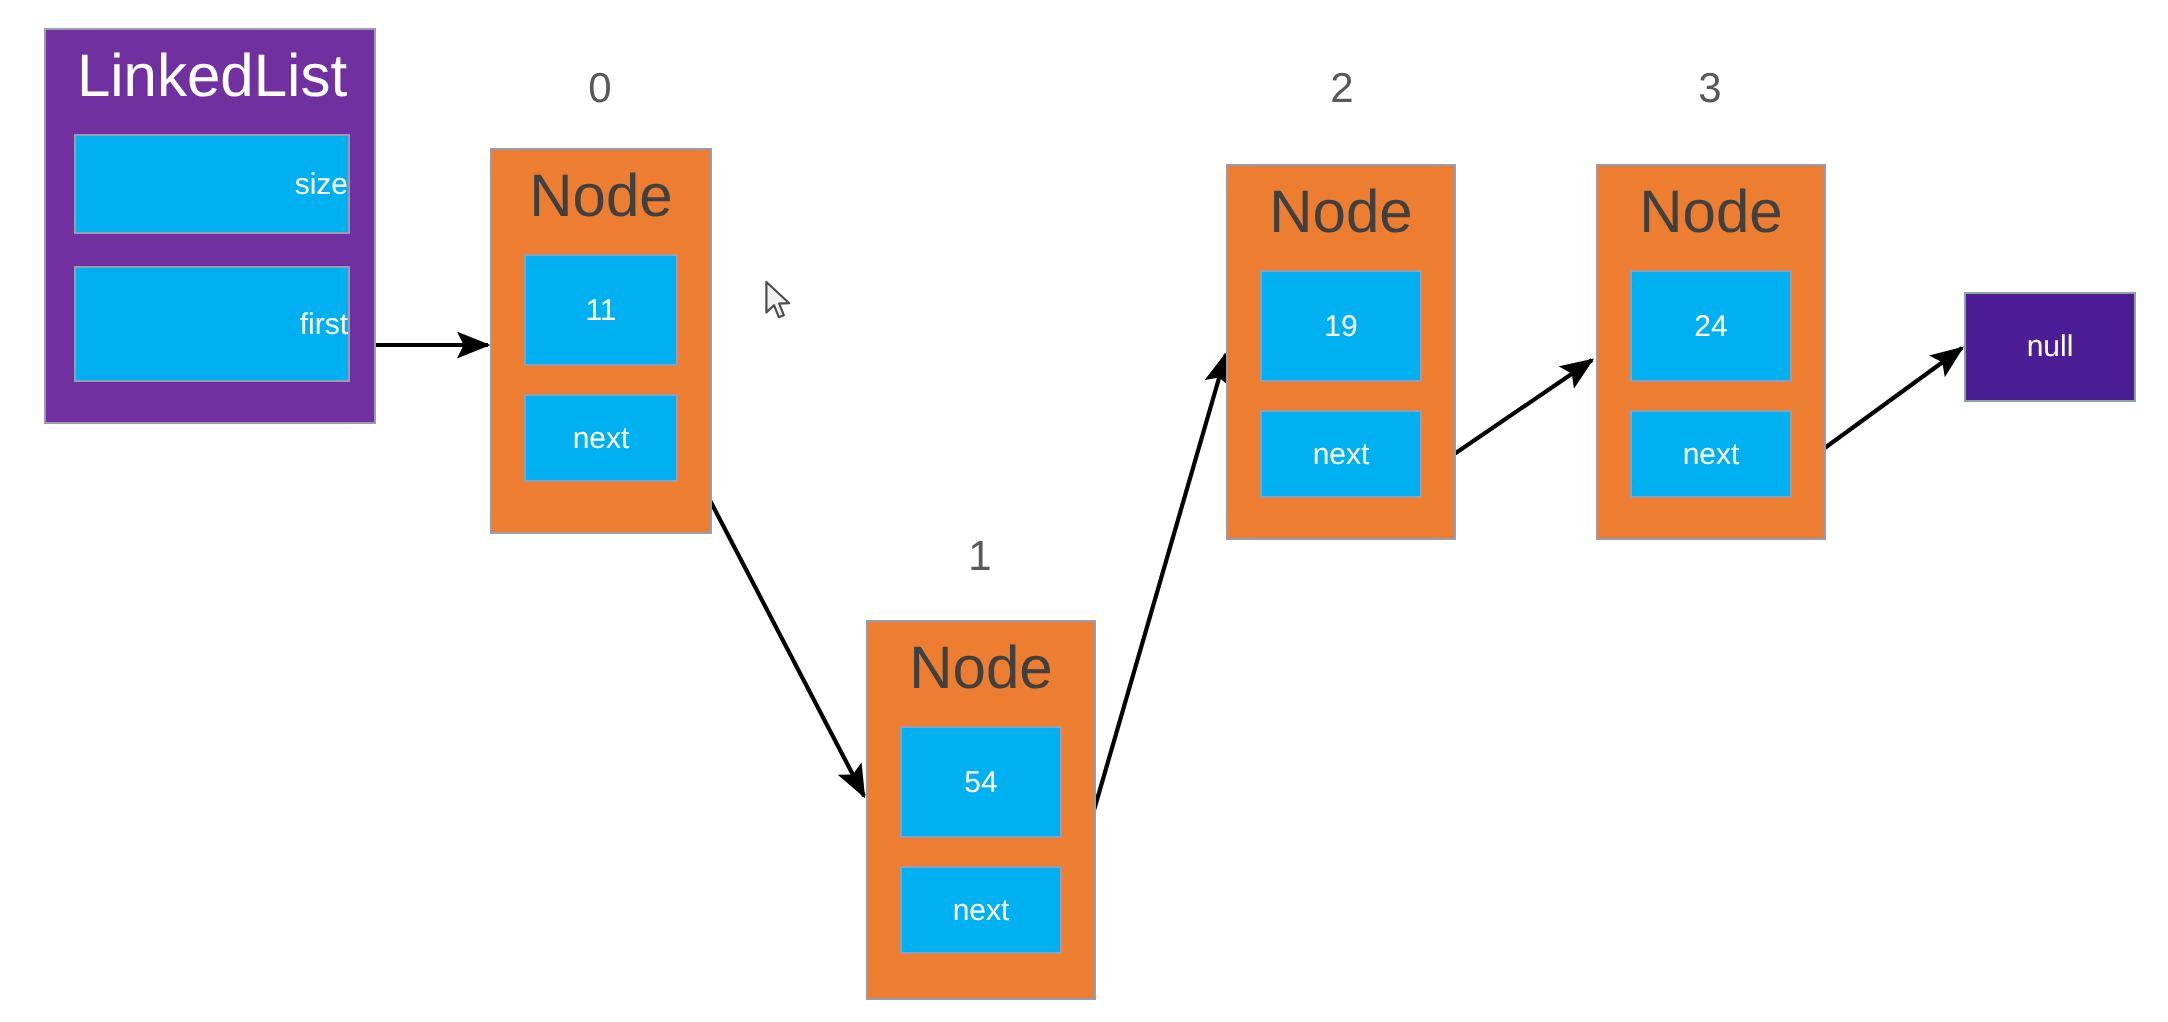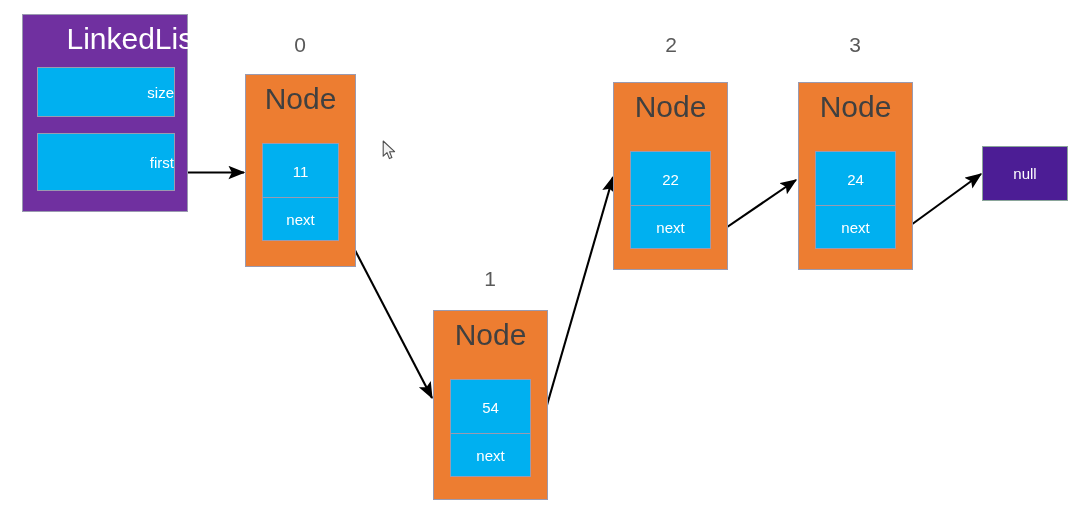--- a/index.html
+++ b/index.html
@@ -39,21 +39,20 @@
   .ll-title {
     position: absolute;
     left: 0;
     top: 6px;
     width: 166px;
     text-align: center;
     color: #ffffff;
     font-size: 30px;
     line-height: 36px;
     letter-spacing: 0px;
-    padding-left: 28px;
   }
   .field {
     position: absolute;
     background: #00B0F0;
     border: 1px solid #9a9ab0;
     box-sizing: border-box;
     color: #ffffff;
     font-size: 15px;
     display: flex;
     align-items: center;
@@ -94,21 +93,21 @@
     right: 16px;
     background: #00B0F0;
     border: 1px solid #9a9ab0;
     box-sizing: border-box;
     color: #ffffff;
     font-size: 15px;
     display: flex;
     align-items: center;
     justify-content: center;
   }
-  .node-val  { top: 52px; height: 56px; margin-top: 16px; }
+  .node-val  { top: 52px; height: 56px; }
   .node-next { top: 122px; height: 44px; }
 
   
   .idx-label {
     position: absolute;
     color: #595959;
     font-size: 21px;
     line-height: 24px;
     text-align: center;
     width: 40px;
@@ -202,21 +201,21 @@
       <span>54</span>
     </div>
     <div class="node-next">
       <span>next</span>
     </div>
   </div>
 
   <div class="node-box" style="left:613px; top:82px; width:115px; height:188px;">
     <div class="node-title">Node</div>
     <div class="node-val">
-      <span>22</span>
+      <span>19</span>
     </div>
     <div class="node-next">
       <span>next</span>
     </div>
   </div>
 
   <div class="node-box" style="left:798px; top:82px; width:115px; height:188px;">
     <div class="node-title">Node</div>
     <div class="node-val">
       <span>24</span>

